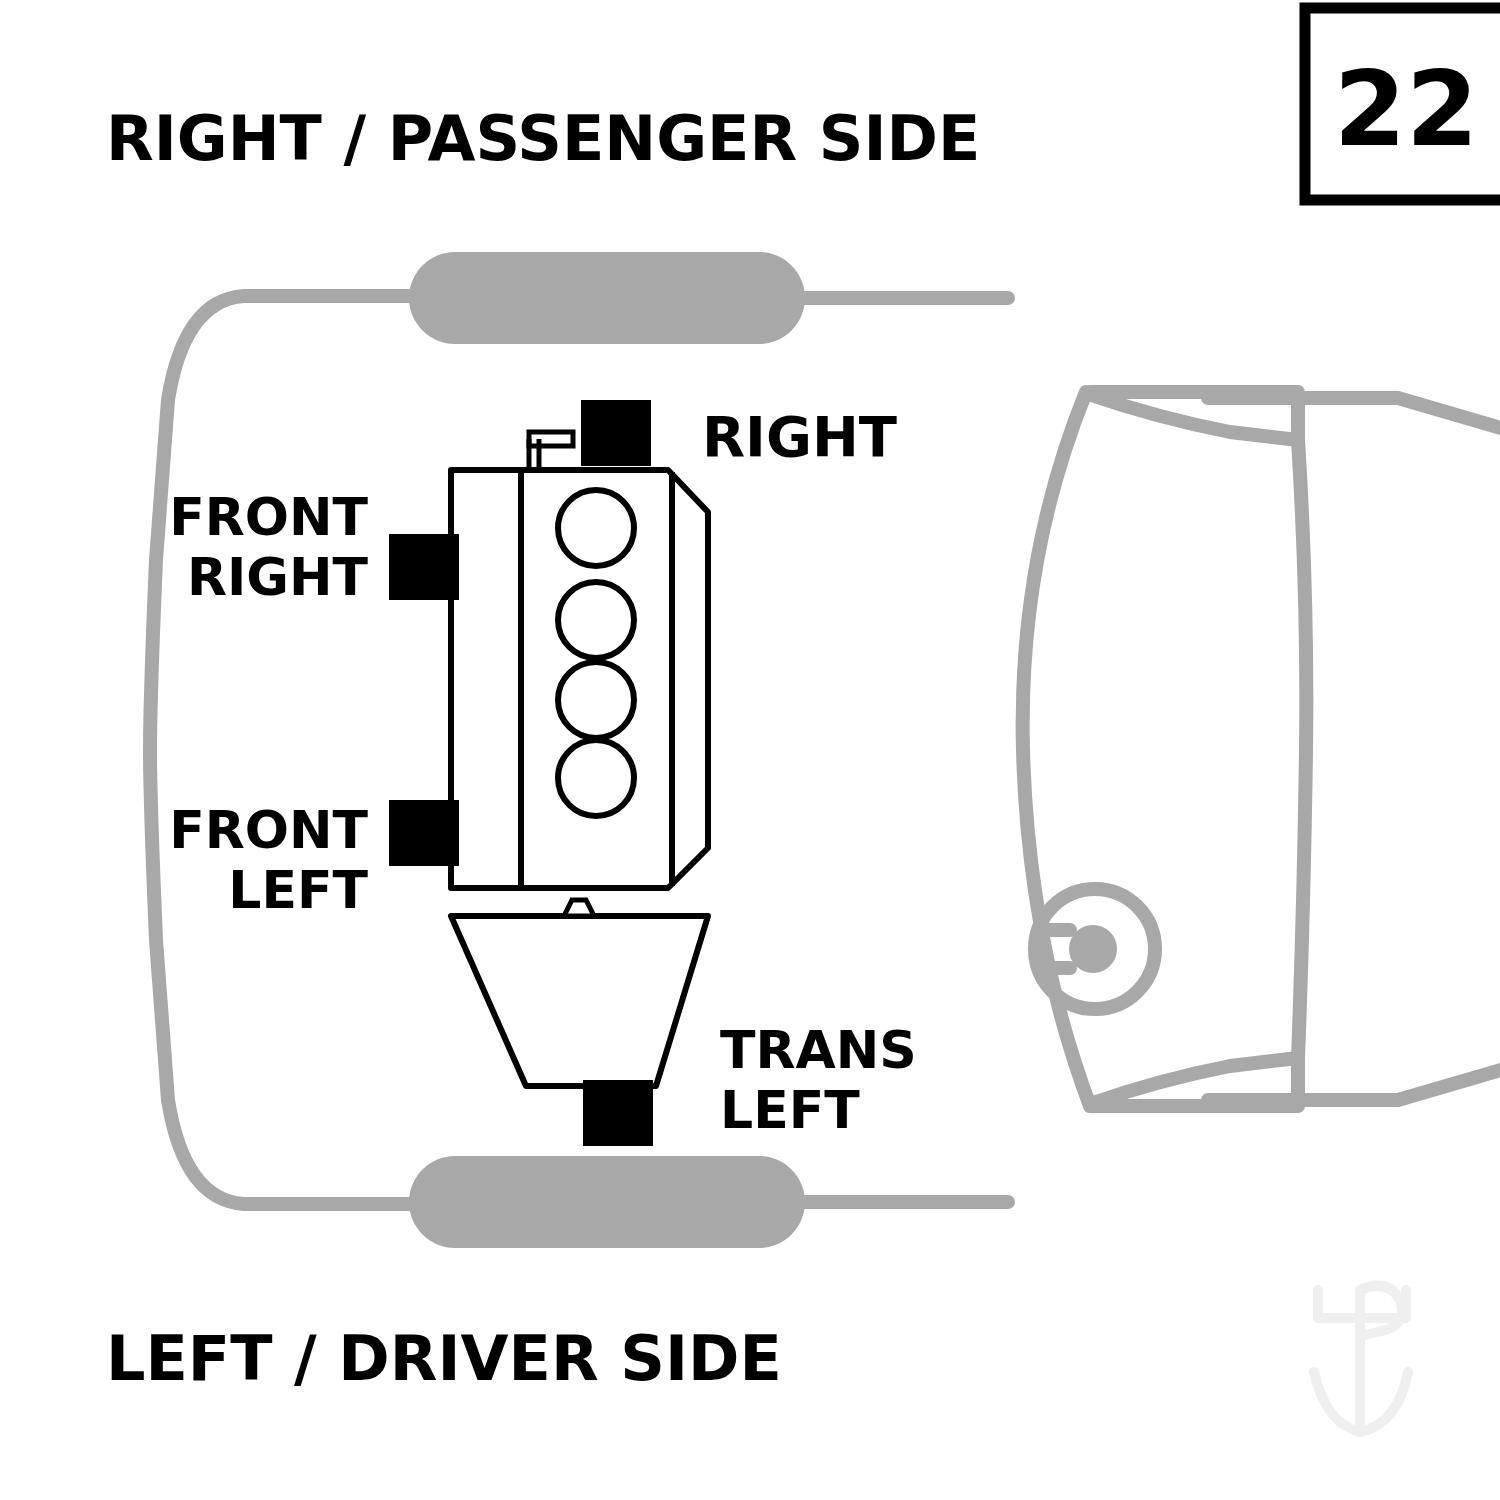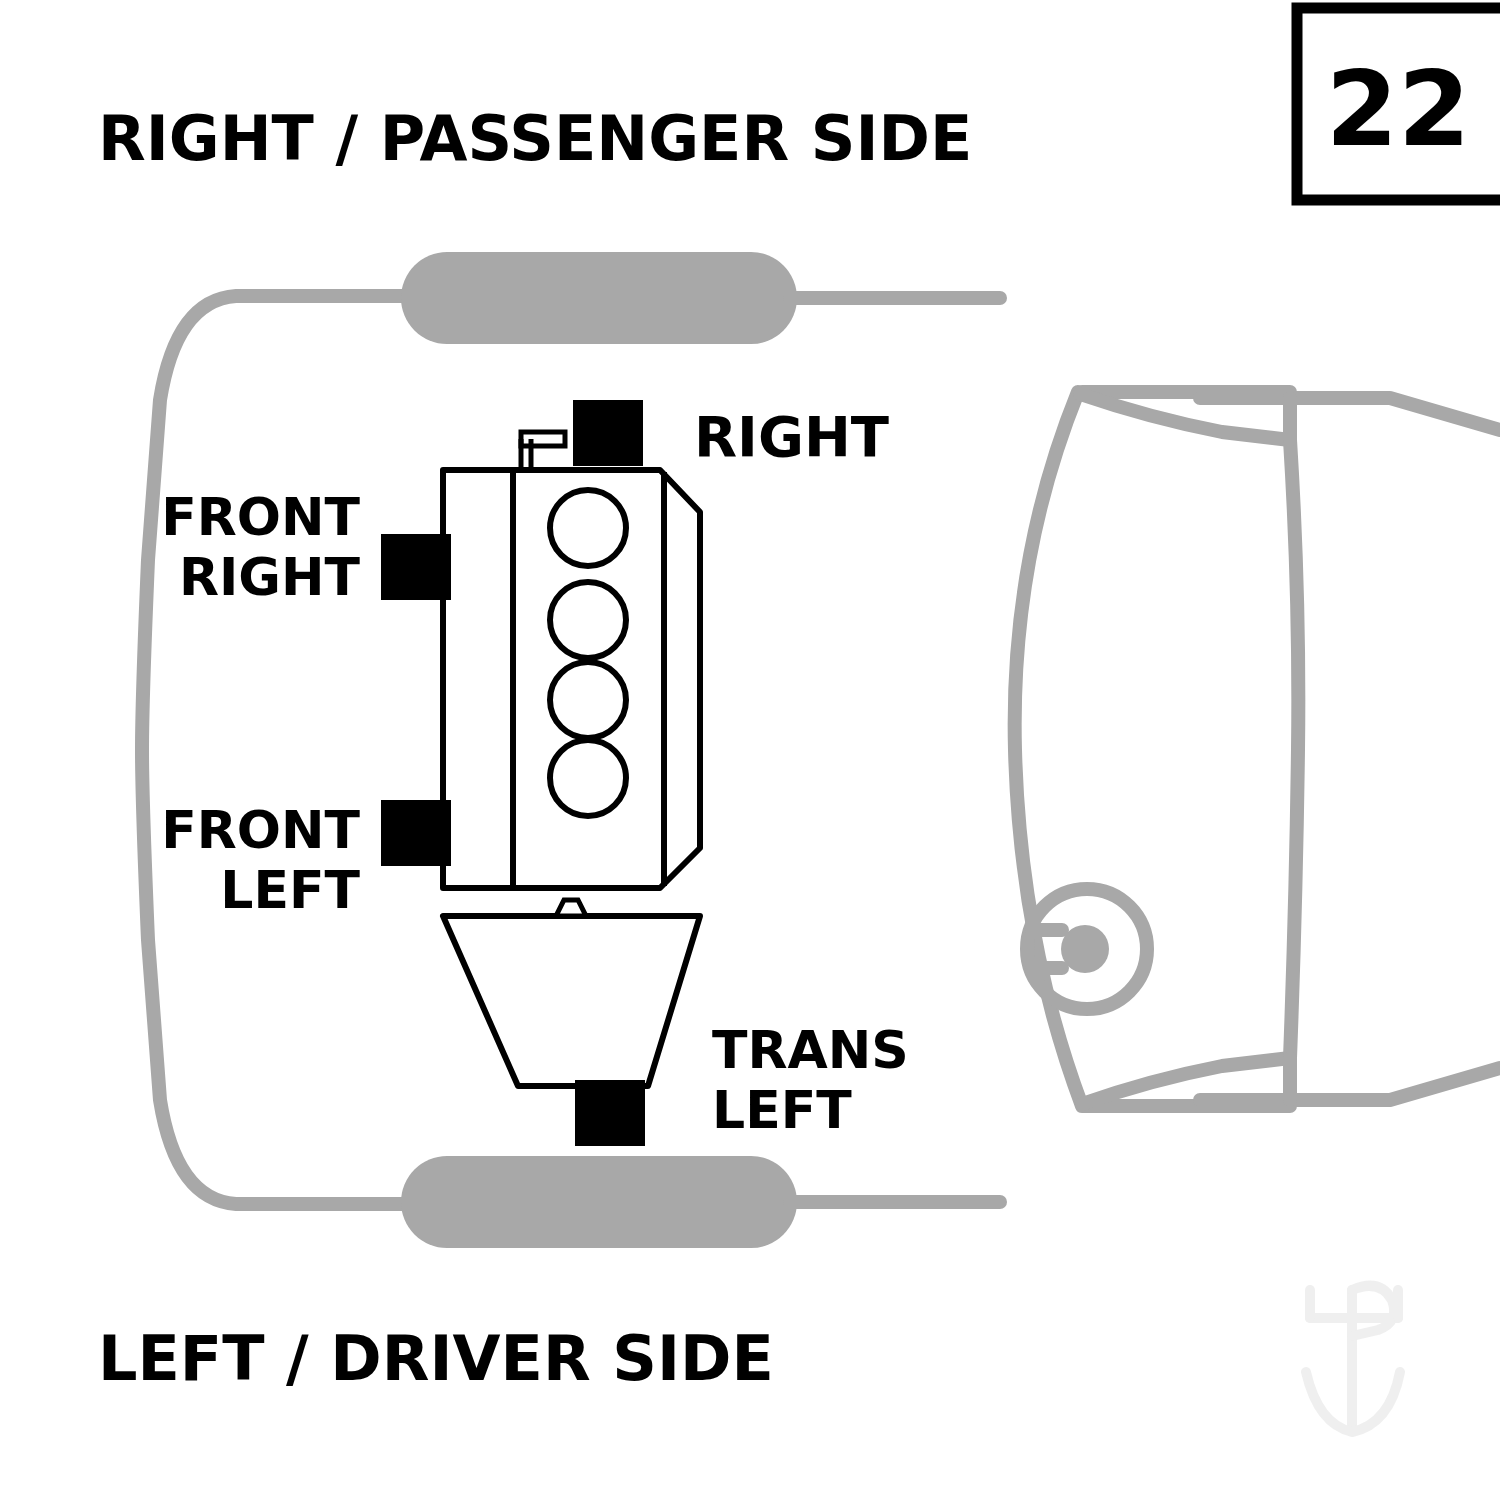--- a/index.html
+++ b/index.html
@@ -9,21 +9,21 @@
   }
   body {
     width: 1500px;
     height: 1500px;
     font-family: "DejaVu Sans", sans-serif;
     position: relative;
     overflow: hidden;
   }
   #stage {
     position: absolute;
-    left: 0; top: 0;
+    left: 8px; top: 0;
     width: 1292px;
     height: 1500px;
   }
   svg.diagram {
     position: absolute;
     left: 0; top: 0;
     width: 1500px;
     height: 1500px;
   }
   .lbl {

